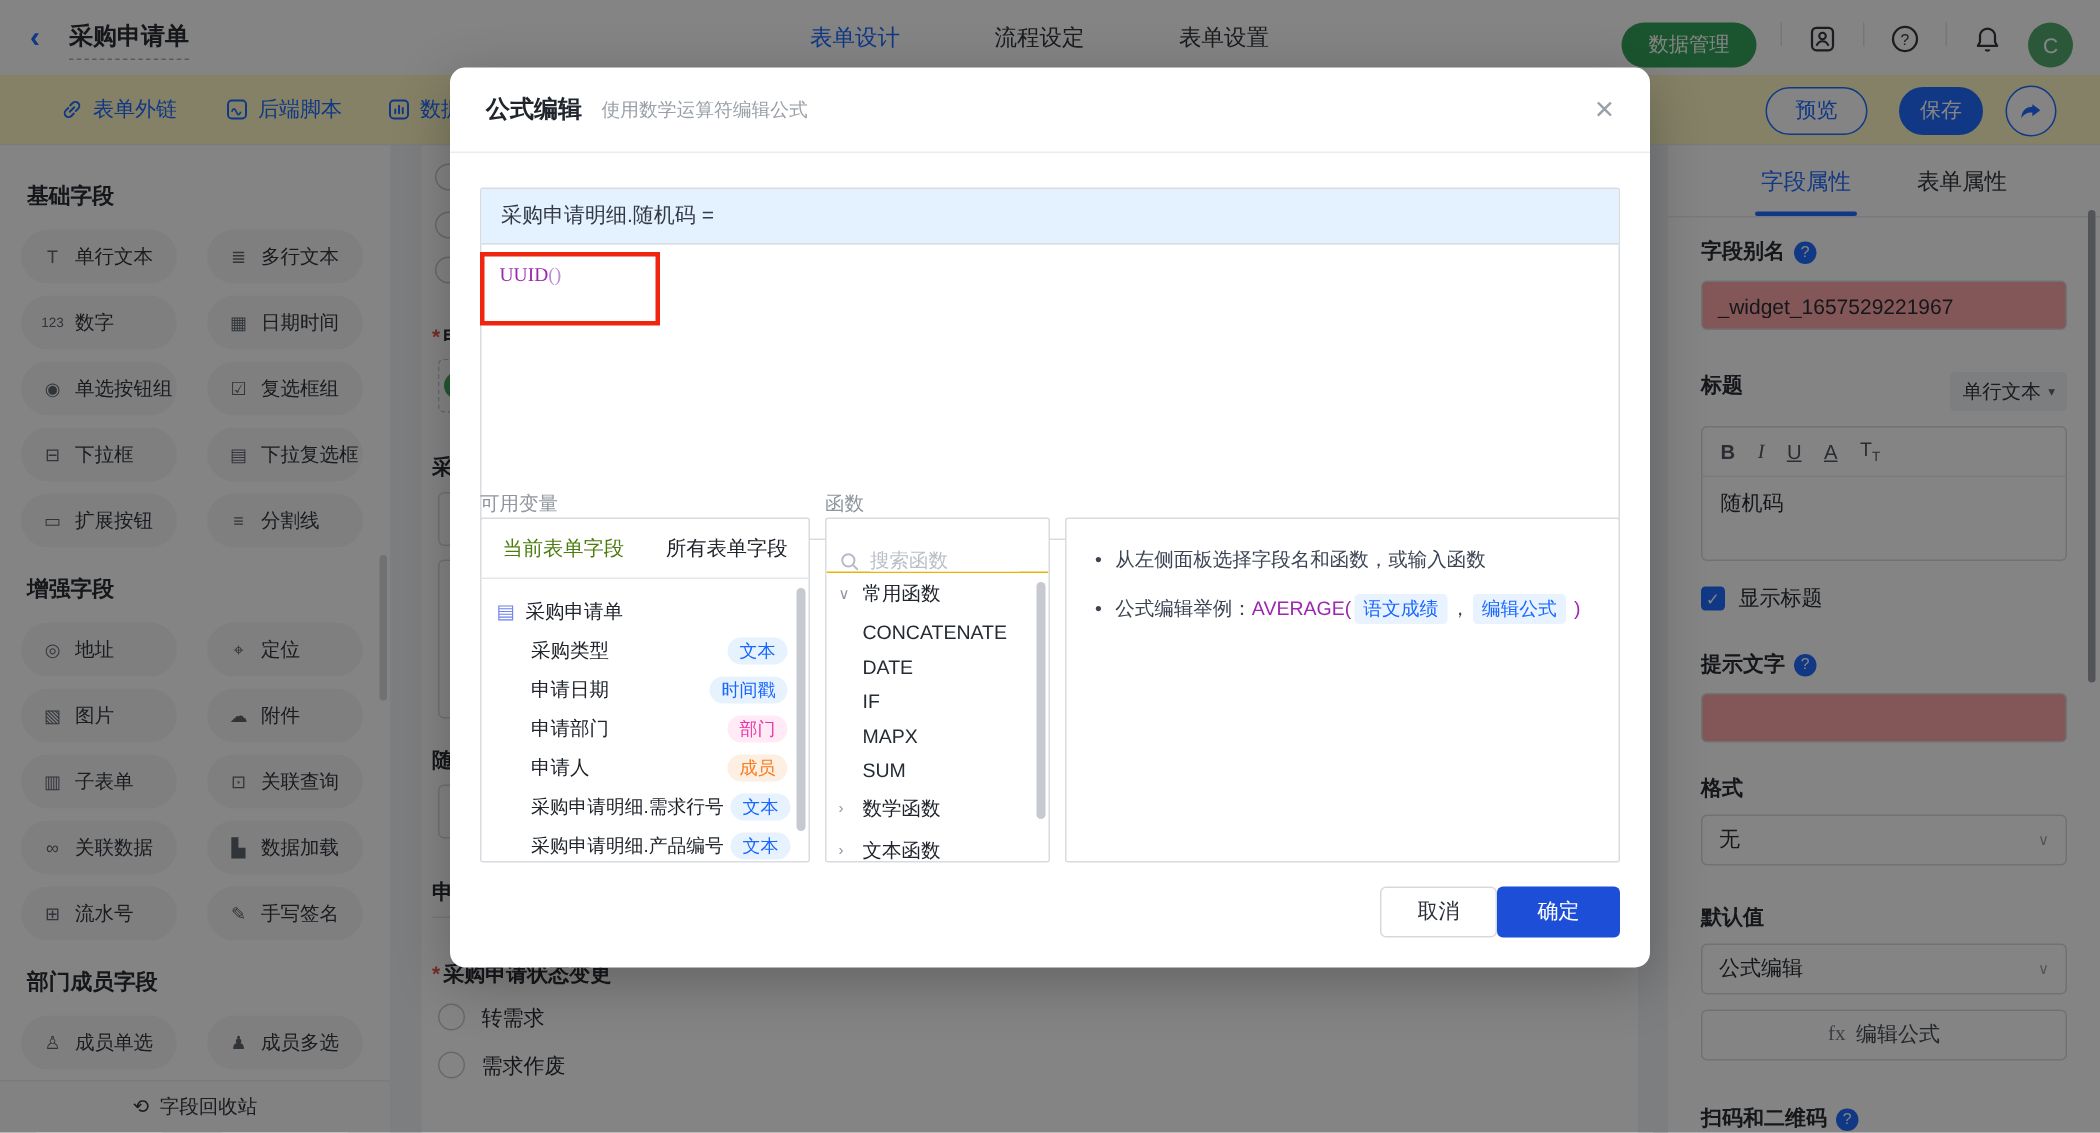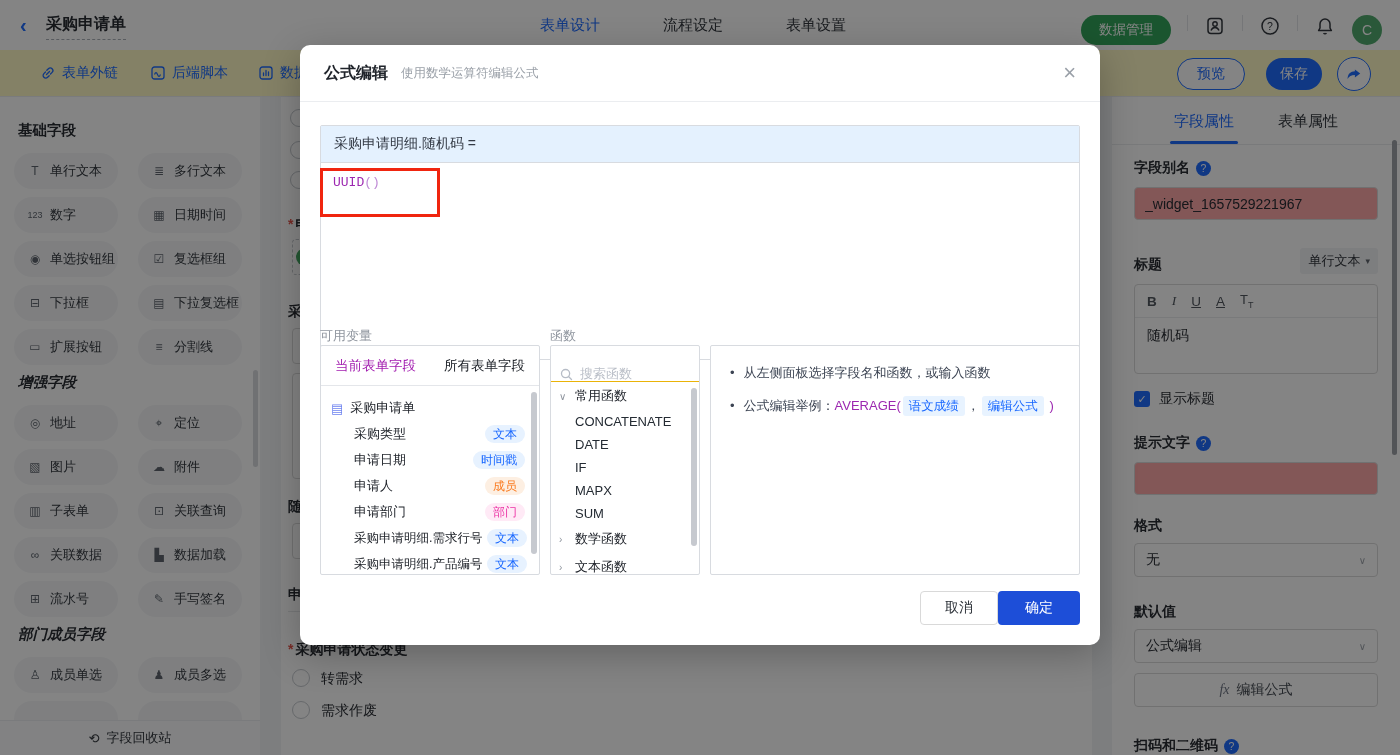--- a/index.html
+++ b/index.html
@@ -24,21 +24,21 @@
   .avatar { width:30px; height:30px; border-radius:50%; background:#4aa768; color:#fff; display:flex; align-items:center; justify-content:center; font-size:14px; }
   
   .strip { position:absolute; top:50px; left:0; right:0; height:47px; background:#fef9c3; border-bottom:1px solid #ebedf0; z-index:1; }
   .strip-item { position:absolute; top:0; height:46px; display:flex; align-items:center; gap:6px; color:#1766ff; font-size:14px; cursor:pointer; }
   .btn-outline-blue { position:absolute; top:8px; height:32px; border:1px solid #1766ff; color:#1766ff; border-radius:16px; background:#fff; font-size:14px; display:flex; align-items:center; justify-content:center; cursor:pointer; }
   .btn-fill-blue { position:absolute; top:8px; height:32px; background:#1766ff; color:#fff; border-radius:16px; border:none; font-size:14px; display:flex; align-items:center; justify-content:center; cursor:pointer; }
   .share-circle { position:absolute; top:7px; width:34px; height:34px; border:1px solid #1766ff; border-radius:50%; background:#fff; display:flex; align-items:center; justify-content:center; cursor:pointer; }
   
   .sidebar { position:absolute; top:97px; left:0; width:260px; bottom:0; background:#fff; z-index:1; overflow:hidden; padding:14px 14px 0 14px; }
   .sec-title { font-size:14.5px; font-weight:700; color:#20242b; margin:10px 0 13px 4px; }
-  .sec-title.gap { margin-top:8px;font-style:italic; }
+  .sec-title.gap { margin-top:18px; }
   .field-grid { display:flex; flex-wrap:wrap; gap:8px 20px; }
   .field-pill { width:104px; height:36px; background:#f4f5f7; border-radius:18px; display:flex; align-items:center; gap:7px; padding-left:13px; font-size:13px; color:#2a2f36; cursor:pointer; }
   .field-pill .fi { width:16px; text-align:center; font-size:12px; color:#585f68; flex:none; }
   .recycle-bar { position:absolute; left:0; right:0; bottom:0; height:35px; background:#fbfbfc; border-top:1px solid #ebedf0; display:flex; align-items:center; justify-content:center; gap:7px; font-size:13px; color:#2a2f36; cursor:pointer; }
   .side-scroll { position:absolute; right:2px; top:273px; width:5px; height:97px; background:#d7d9dd; border-radius:3px; }
   
   .canvas { position:absolute; top:97px; left:260px; width:842px; bottom:0; background:#f0f2f5; z-index:1; }
   .form-card { position:absolute; left:21px; top:0; width:811px; bottom:0; background:#fff; }
   .c-radio { position:absolute; width:18px; height:18px; border:1.5px solid #c3c7cc; border-radius:50%; background:#fff; }
   .c-label { position:absolute; font-size:14px; color:#20242b; white-space:nowrap; }
@@ -50,59 +50,59 @@
   .c-line { position:absolute; height:1px; background:#e4e6e9; }
   
   .panel { position:absolute; top:97px; left:1112px; right:0; bottom:0; background:#fff; z-index:1; padding:0 22px; }
   .panel-tabs { height:48px; display:flex; align-items:flex-end; justify-content:space-around; border-bottom:1px solid #e8eaed; margin:0 -22px; padding:0 40px; }
   .panel-tab { font-size:15px; color:#2a2f36; padding-bottom:13px; position:relative; cursor:pointer; }
   .panel-tab.active { color:#1766ff; }
   .panel-tab.active::after { content:""; position:absolute; left:-4px; right:-4px; bottom:0; height:3px; background:#1766ff; border-radius:2px; }
   .p-label { font-size:14px; font-weight:700; color:#20242b; display:flex; align-items:center; gap:6px; }
   .q-badge { width:15px; height:15px; border-radius:50%; background:#1766ff; color:#fff; font-size:10.5px; font-weight:400; display:flex; align-items:center; justify-content:center; }
   .p-input { width:100%; height:33px; border:1px solid #d9d9d9; border-radius:4px; padding:0 10px; font-size:14px; color:#20242b; font-family:inherit; background:#fca5a5; }
-  .title-row { display:flex; align-items:flex-end; justify-content:space-between; }
+  .title-row { display:flex; align-items:flex-start; justify-content:space-between; }
   .mini-select { background:#f1f2f4; border-radius:3px; font-size:13px; color:#2a2f36; padding:4px 8px; display:flex; align-items:center; gap:5px; cursor:pointer; }
   .mini-select .car { font-size:9px; color:#5a6068; }
   .editor-box { border:1px solid #d9d9d9; border-radius:4px; }
   .editor-tools { height:33px; border-bottom:1px solid #e8eaed; display:flex; align-items:center; gap:15px; padding:0 12px; color:#4a5058; font-size:13.5px; }
   .editor-tools span { cursor:pointer; }
   .tool-i { font-style:italic; font-family:"Liberation Serif","DejaVu Serif",serif; }
   .tool-u, .tool-a { text-decoration:underline; }
   .tool-tt { font-size:13px; }
   .tool-tt sub { font-size:9px; }
   .editor-body { height:55px; padding:9px 12px; font-size:14px; }
   .chk-row { display:flex; align-items:center; gap:9px; font-size:14px; cursor:pointer; }
   .chk { width:16px; height:16px; border-radius:3px; flex:none; }
   .chk.on { background:#1766ff; color:#fff; font-size:11px; display:flex; align-items:center; justify-content:center; }
   .p-select { height:34px; border:1px solid #d9d9d9; border-radius:4px; display:flex; align-items:center; justify-content:space-between; padding:0 11px; font-size:14px; cursor:pointer; }
   .p-select .car { color:#9aa0a8; font-size:10px; }
   .fx-btn { height:34px; border:1px solid #d9d9d9; border-radius:4px; display:flex; align-items:center; justify-content:center; gap:7px; font-size:14px; color:#3d434b; cursor:pointer; background:#fff; width:100%; }
-  .fx-glyph { font-family:"Liberation Serif","DejaVu Serif",serif; font-style:italic; color:#6b7280; font-size:14px; }
+  .fx-glyph { font-family:"Liberation Serif","DejaVu Serif",serif; color:#6b7280; font-size:14px; }
   .panel-scroll { position:absolute; right:3px; top:43px; width:5px; height:315px; background:#9a9ea4; border-radius:3px; }
   .mt10{margin-top:10px}.mt8{margin-top:8px}.mt16{margin-top:16px}.mt18{margin-top:14px}
   .mt22{margin-top:22px}.mt26{margin-top:26px}.mt28{margin-top:28px}.mt30{margin-top:30px}
   
   .overlay { position:absolute; inset:0; background:rgba(10,10,10,0.5); z-index:40; }
   .modal { position:absolute; left:300px; top:45px; width:800px; height:600px; background:#fff; border-radius:10px; z-index:50; box-shadow:0 10px 36px rgba(0,0,0,.25); }
   .m-header { height:57px; display:flex; align-items:center; padding:0 24px; border-bottom:1px solid #ebedf0; }
   .m-title { font-size:16px; font-weight:700; color:#20242b; }
   .m-sub { font-size:12.5px; color:#9aa0a8; margin-left:13px; }
   .m-close { margin-left:auto; font-size:22px; color:#9aa0a8; cursor:pointer; line-height:20px; }
   .formula-box { position:absolute; left:20px; top:80px; width:760px; height:235px; border:1px solid #d8dbe0; border-radius:2px; }
   .formula-head { height:37px; background:#e4f1fe; display:flex; align-items:center; padding:0 13px; font-size:14px; color:#333a45; border-bottom:1px solid #d8dbe0; }
-  .formula-body { position:relative; height:196px; padding:12px 12px; font-family:Liberation Mono, monospace; font-size:13px; }
+  .formula-body { position:relative; height:196px; padding:12px 12px; font-family:Liberation Serif, serif; font-size:13px; }
   .code-fn { color:#9c27b0; }
   .code-paren { color:#c08bd6; }
   .annot-rect { position:absolute; left:-1px; top:5px; width:120px; height:49px; border:3px solid #f0250f; }
   .col-label { position:absolute; font-size:13px; color:#8f959e; top:282px; }
   .m-box { position:absolute; top:300px; height:230px; border:1px solid #d8dbe0; border-radius:2px; background:#fff; overflow:hidden; }
   .var-tabs { height:40px; border-bottom:1px solid #e4e6ea; display:flex; align-items:center; justify-content:space-around; font-size:13.5px; }
   .var-tab { cursor:pointer; color:#20242b; }
-  .var-tab.active { color:#a21caf; }
+  .var-tab.active { color:#4d7c0f; }
   .tree { padding:9px 0 0 0; position:relative; }
   .tree-node { display:flex; align-items:center; gap:7px; padding:4px 10px; font-size:13px; }
   .tree-node .doc { color:#6e83f0; font-size:13px; }
   .tree-leaf { display:flex; align-items:center; padding:4px 14px 4px 33px; font-size:13px; }
   .badge { margin-left:auto; font-size:12px; line-height:18px; padding:0 8px; border-radius:9px; }
   .badge.blue { color:#1766ff; background:#e7f2ff; }
   .badge.orange { color:#fa7a1e; background:#fdefe2; }
   .badge.pink { color:#ec34a6; background:#ffeaf6; }
   .box-scroll { position:absolute; right:2px; width:6px; background:#c6c9cf; border-radius:3px; }
   .search-row { height:36px; border-bottom:1px solid #eab308; display:flex; align-items:flex-end; gap:7px; padding:0 9px; }
@@ -409,26 +409,26 @@
       </div>
       <div class="tree-leaf">
           <span>采购类型</span>
           <span class="badge blue">文本</span>
         </div>
       <div class="tree-leaf">
           <span>申请日期</span>
           <span class="badge blue">时间戳</span>
         </div>
       <div class="tree-leaf">
+          <span>申请部门</span>
+          <span class="badge pink">部门</span>
+        </div>
+      <div class="tree-leaf">
           <span>申请人</span>
           <span class="badge orange">成员</span>
-        </div>
-      <div class="tree-leaf">
-          <span>申请部门</span>
-          <span class="badge pink">部门</span>
         </div>
       <div class="tree-leaf" style="padding-right:12px">
           <span style="font-size:12.5px">采购申请明细.需求行号</span>
           <span class="badge blue">文本</span>
         </div>
       <div class="tree-leaf" style="padding-right:12px">
           <span style="font-size:12.5px">采购申请明细.产品编号</span>
           <span class="badge blue">文本</span>
         </div>
     </div>

